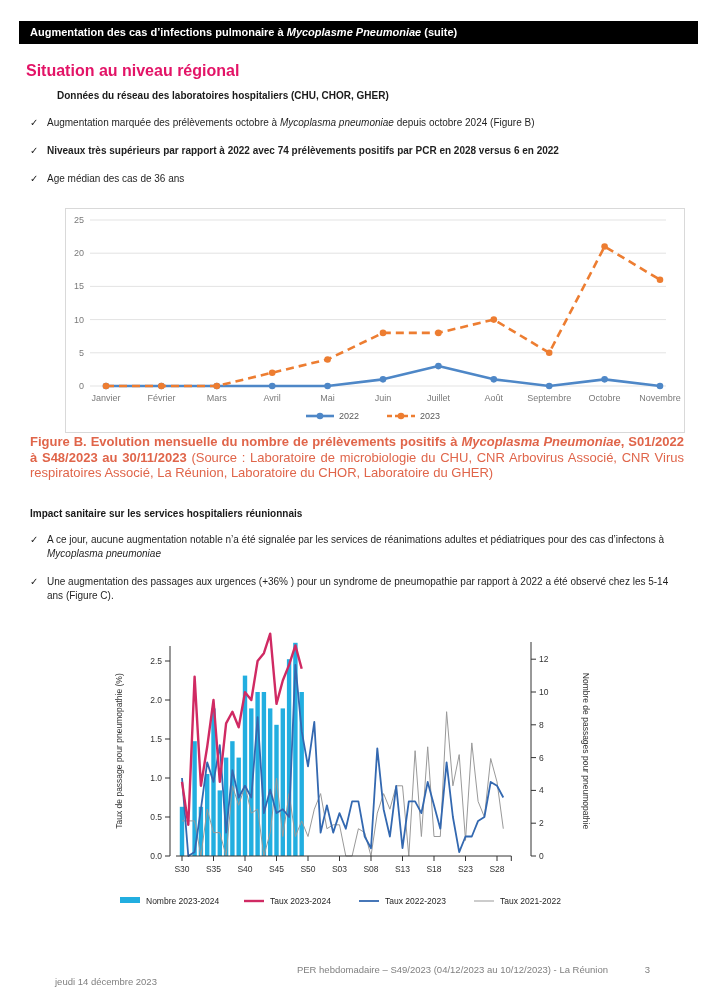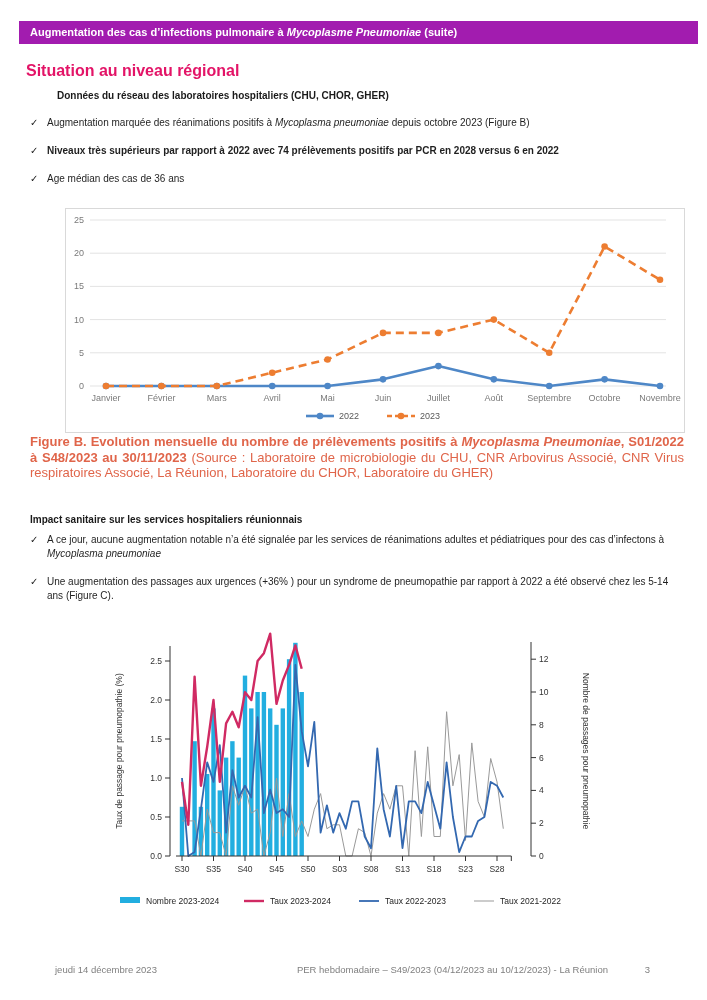--- a/index.html
+++ b/index.html
@@ -12,42 +12,42 @@
   .bullets{position:absolute;left:30px;width:652px;font-size:10px;line-height:14px;}
   .bullet{position:relative;padding-left:17px;margin-bottom:14px;}
   .bullet .chk{position:absolute;left:0;top:0;font-size:10px;}
   .figb-box{position:absolute;left:65px;top:208px;width:620px;height:225px;
         border:1px solid #d9d9d9;box-sizing:border-box;background:#fff;}
   .caption{position:absolute;font-size:13px;line-height:15.5px;text-align:justify;}
   .caption b{font-weight:bold;}
   .figc-wrap{position:absolute;left:86px;top:620px;}
   .caption-c{position:absolute;top:920px;left:0;width:707px;text-align:center;font-size:9.8px;}
   .footer{position:absolute;top:964px;left:0;width:707px;font-size:9.5px;color:#7f7f7f;}
-  .footer .f-date{position:absolute;left:55px;top:0;}
+  .footer .f-date{position:absolute;left:55px;top:12px;}
   .footer .f-center{position:absolute;left:168px;width:440px;top:0;text-align:right;}
   .footer .f-page{position:absolute;right:57px;top:0;}
   svg text{font-family:"Liberation Sans",sans-serif;}
 </style>
 </head>
 <body>
 
 <div class="page">
 
-  <div class="title-bar" style="background: #a21caf;">
+  <div class="title-bar" style="background: #000000;">
     <span>Augmentation des cas d’infections pulmonaire à </span><i>Mycoplasme Pneumoniae</i><span> (suite)</span>
   </div>
 
   <div class="pink-head" style="color: rgb(227, 20, 103);">Situation au niveau régional</div>
 
   <div class="bold-head" style="top:90px;padding-left:31px;">Données du réseau des laboratoires hospitaliers (CHU, CHOR, GHER)</div>
 
   <div class="bullets" style="top:116px;">
     <div class="bullet">
       <span class="chk">✓</span>
-      <span>Augmentation marquée des réanimations positifs à </span><i>Mycoplasma pneumoniae</i><span> depuis octobre 2023 (Figure B)</span>
+      <span>Augmentation marquée des prélèvements octobre à </span><i>Mycoplasma pneumoniae</i><span> depuis octobre 2024 (Figure B)</span>
     </div>
     <div class="bullet">
       <span class="chk">✓</span>
       <b>Niveaux très supérieurs par rapport à 2022 avec 74 prélèvements positifs par PCR en 2028 versus 6 en 2022</b>
     </div>
     <div class="bullet">
       <span class="chk">✓</span>
       <span>Age médian des cas de 36 ans</span>
     </div>
   </div>
@@ -107,21 +107,21 @@
         <line x1="321" y1="207" x2="349" y2="207" stroke="#ED7D31" stroke-width="2.6" stroke-dasharray="5 3"></line>
         <circle cx="335" cy="207" r="3.3" fill="#ED7D31"></circle>
         <text x="354" y="210" font-size="9" fill="#595959" text-anchor="start">2023</text>
       </svg>
   </div>
 
   <p class="caption" style="top: 434px; left: 30px; width: 654px; margin: 0px; color: rgb(224, 101, 74);">
     <b><span>Figure B. Evolution mensuelle du nombre de prélèvements positifs à </span><i>Mycoplasma Pneumoniae</i><span>, S01/2022 à S48/2023 au 30/11/2023 </span></b><span>(Source : Laboratoire de microbiologie du CHU, CNR Arbovirus Associé, CNR Virus respiratoires Associé, La Réunion, Laboratoire du CHOR, Laboratoire du GHER)</span>
   </p>
 
-  <div class="bold-head" style="top:508px;left:30px;margin-top:6px;">Impact sanitaire sur les services hospitaliers réunionnais</div>
+  <div class="bold-head" style="top:508px;left:30px;">Impact sanitaire sur les services hospitaliers réunionnais</div>
 
   <div class="bullets" style="top:533px;">
     <div class="bullet">
       <span class="chk">✓</span>
       <span>A ce jour, aucune augmentation notable n’a été signalée par les services de réanimations adultes et pédiatriques pour des cas d’infectons à </span><i>Mycoplasma pneumoniae</i><span></span>
     </div>
     <div class="bullet">
       <span class="chk">✓</span>
       <span>Une augmentation des passages aux urgences (+36% ) pour un syndrome de pneumopathie par rapport à 2022 a été observé chez les 5-14 ans (Figure C).</span>
     </div>

